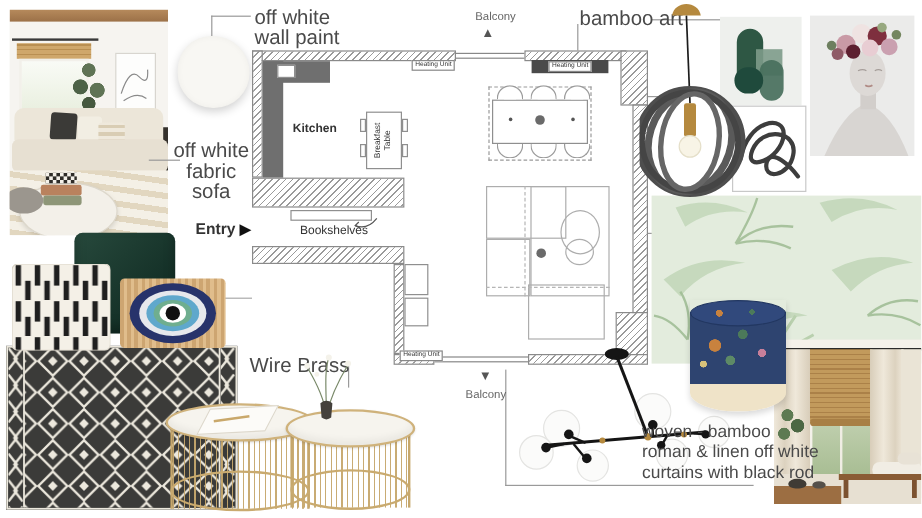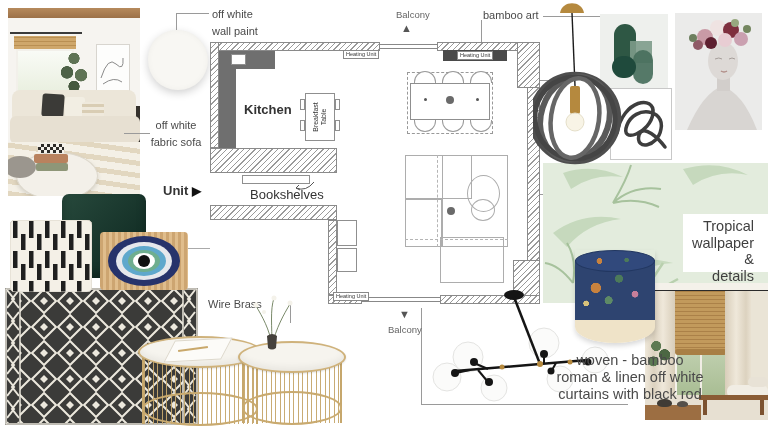--- a/index.html
+++ b/index.html
@@ -1,32 +1,32 @@
 <!DOCTYPE html>
 <html><head>
 <meta charset="utf-8">
 <style>
   html,body{margin:0;padding:0;background:#fff;}
   .stage{position:relative;width:768px;height:432px;background:#fff;overflow:hidden;
          font-family:"Liberation Sans",sans-serif;color:#4a4a4a;}
   .abs{position:absolute;}
   .pre{white-space:pre-line;}
-  .lbl{font-size:11px;line-height:17px;color:#4a4a4a;}
+  .lbl{font-size:17px;line-height:17px;color:#4a4a4a;}
   .line{background:#9a9a9a;}
   
   .plan{position:absolute;left:210px;top:42px;width:330px;height:262px;background:#fff;}
   .hatch{position:absolute;background:
       repeating-linear-gradient(135deg,#ffffff 0 3px,#9a9a9a 3px 4px);
       border:1px solid #8a8a8a;box-sizing:border-box;}
   .dbl{position:absolute;height:5px;border-top:1px solid #888;border-bottom:1px solid #888;
       background:#fff;box-sizing:border-box;}
   .counter{position:absolute;background:#6f6f6f;}
   .pbox{position:absolute;border:1px solid #8f8f8f;background:#fff;box-sizing:border-box;}
   .lite{position:absolute;border:1px solid #adadad;background:transparent;box-sizing:border-box;}
-  .ptext{position:absolute;font-size:13px;color:#333;}
+  .ptext{position:absolute;font-size:10px;color:#333;}
   .hu{position:absolute;font-size:5.5px;line-height:7px;color:#333;background:#fff;
       border:1px solid #888;padding:0 2px;white-space:nowrap;}
   .chair{position:absolute;width:22px;height:12px;border:1px solid #9a9a9a;background:#fff;box-sizing:border-box;}
   .chair.up{border-bottom:none;border-radius:11px 11px 0 0;}
   .chair.dn{border-top:none;border-radius:0 0 11px 11px;}
   .dot{position:absolute;border-radius:50%;background:#6a6a6a;}
   .balc{font-size:9.5px;color:#666;}
   .tri{font-size:11px;color:#555;line-height:10px;}
   
   .swatch{position:absolute;left:148px;top:30px;width:60px;height:60px;background:#f8f7f3;
@@ -99,21 +99,21 @@
   <div class="abs lbl pre" style="left:212px;top:6px;">off white
 wall paint</div>
   <div class="abs line" style="left:176px;top:13px;width:33px;height:1px;"></div>
   <div class="abs line" style="left:176px;top:13px;width:1px;height:17px;"></div>
 
   <div class="abs lbl pre" style="left:140px;top:117px;width:72px;text-align:center;">off white
 fabric sofa</div>
   <div class="abs line" style="left:124px;top:133px;width:26px;height:1px;"></div>
 
   <div class="abs" style="left:163px;top:183px;font-size:13px;font-weight:600;color:#333;">
-    <span>Unit</span>
+    <span>Entry</span>
     <span style="font-size:12px;color:#111;">▶</span>
   </div>
 
   <div class="abs line" style="left:481px;top:20px;width:1px;height:31px;"></div>
   <div class="abs line" style="left:543px;top:16px;width:60px;height:1px;"></div>
   <div class="abs line" style="left:491px;top:80px;width:77px;height:1px;"></div>
   <div class="abs line" style="left:450px;top:62px;width:1px;height:36px;"></div>
   <div class="abs line" style="left:186px;top:248px;width:152px;height:1px;background:#aaa;"></div>
   <div class="abs line" style="left:338px;top:210px;width:1px;height:39px;background:#aaa;"></div>
   <div class="abs line" style="left:338px;top:210px;width:110px;height:1px;background:#aaa;"></div>
@@ -253,25 +253,20 @@
         <path d="M70,40 q20,-18 48,-14 M70,40 q24,-6 46,4 M70,40 q14,-24 18,-38"></path>
         <path d="M180,100 q18,-16 42,-12 M180,100 q24,-4 44,8"></path>
         <path d="M30,120 q-14,-18 -28,-20 M30,120 q4,-24 -6,-40"></path>
       </g>
       <g stroke="#b9d0ae" stroke-width="2.5" fill="none">
         <path d="M95,138 L95,96 M95,138 L70,100 M95,138 L120,100 M95,138 L55,116 M95,138 L135,116"></path>
       </g>
     </svg>
   </div>
 
-  <div class="abs" style="left:683px;top:214px;width:85px;height:58px;background:#fff;z-index:3;">
-    <div class="pre" style="position:absolute;right:14px;top:4px;font-size:14.5px;line-height:16.5px;text-align:right;color:#3f3f3f;white-space:pre-line;">Tropical
-wallpaper &amp;
-details</div>
-  </div>
 
   <div class="pouf" style="z-index:4;">
     <div class="pouf-body"></div>
     <div class="pouf-band"></div>
     <div class="pouf-top"></div>
   </div>
 
   <div class="pillow-green" style="z-index:2;"></div>
   <div class="abs" style="left:10px;top:220px;width:82px;height:72px;z-index:3;">
     <svg width="82" height="72">
@@ -389,17 +384,17 @@
       radial-gradient(circle 8px at 30% 60%,#5d7a52 60%,rgba(0,0,0,0) 65%);"></div>
     <div class="abs" style="left:82px;top:102px;width:41px;height:13px;background:#f1ede4;border-radius:6px;"></div>
     <div class="abs" style="left:103px;top:94px;width:20px;height:10px;background:#e8e2d6;border-radius:5px;"></div>
     <div class="abs" style="left:54px;top:112px;width:69px;height:5px;background:#8a5c35;"></div>
     <div class="abs" style="left:58px;top:117px;width:4px;height:15px;background:#7c5230;"></div>
     <div class="abs" style="left:115px;top:117px;width:4px;height:15px;background:#7c5230;"></div>
     <div class="abs" style="left:0;top:122px;width:56px;height:15px;background:#9c6e42;"></div>
     <div class="abs" style="left:12px;top:116px;width:15px;height:8px;background:#3f3b35;border-radius:50% 50% 40% 40%;"></div>
     <div class="abs" style="left:32px;top:118px;width:11px;height:6px;background:#55504a;border-radius:50% 50% 40% 40%;"></div>
   </div>
-  <div class="abs pre" style="left:535px;top:352px;width:190px;text-align:center;font-size:14.5px;line-height:17px;color:#4a4a4a;z-index:6;">woven - bamboo
+  <div class="abs pre" style="left:535px;top:352px;width:190px;text-align:left;font-size:14.5px;line-height:17px;color:#4a4a4a;z-index:6;">woven - bamboo
 roman &amp; linen off white
 curtains with black rod</div>
 
 </div>
 
 </body></html>

